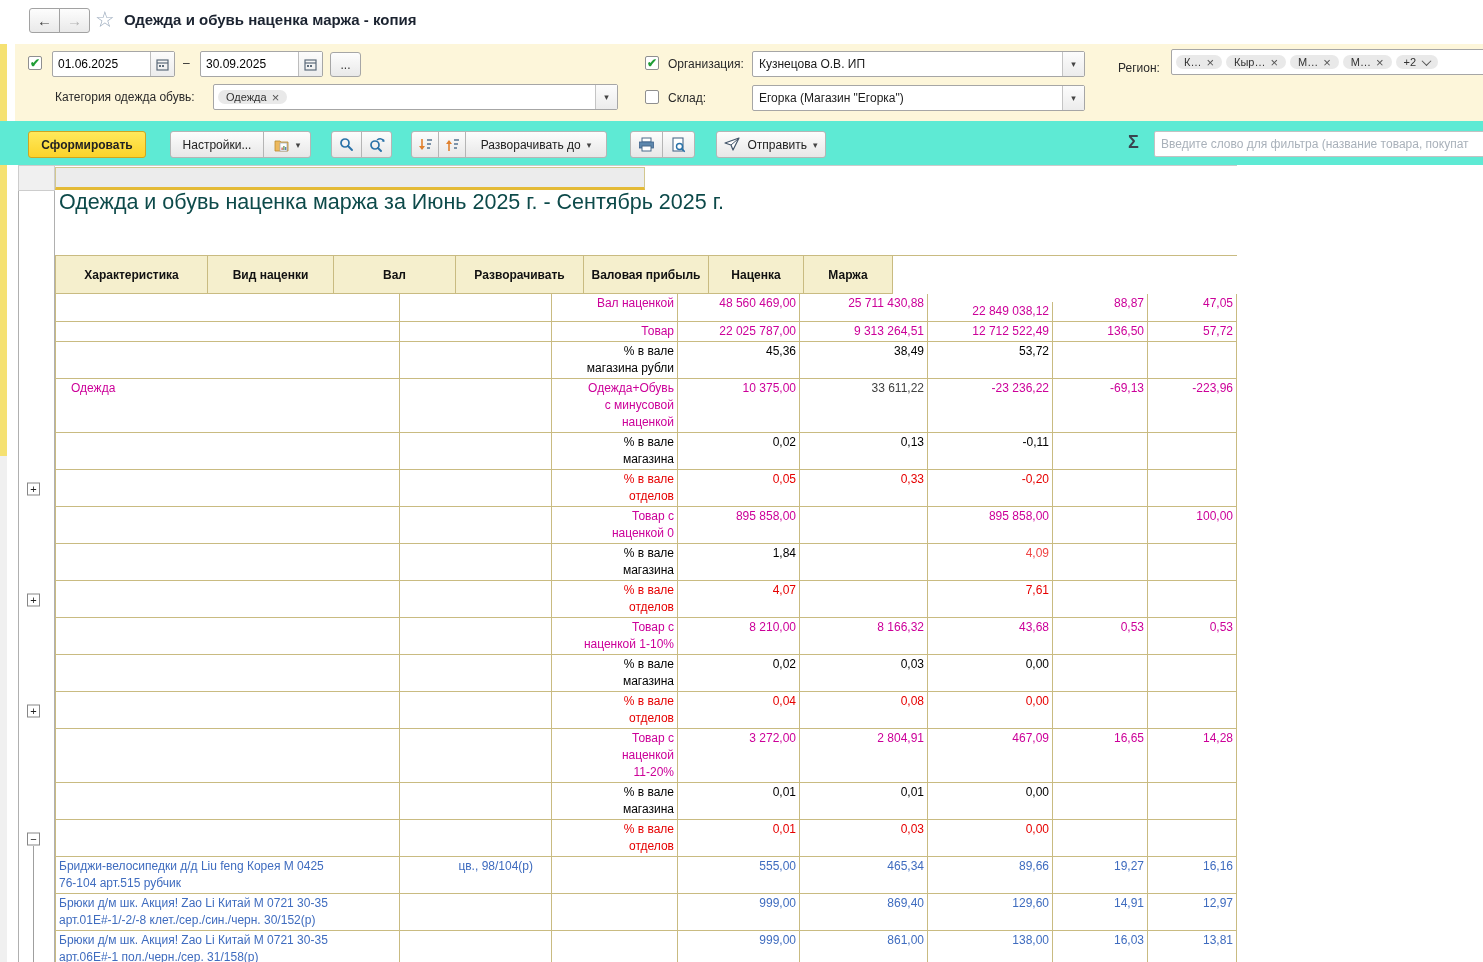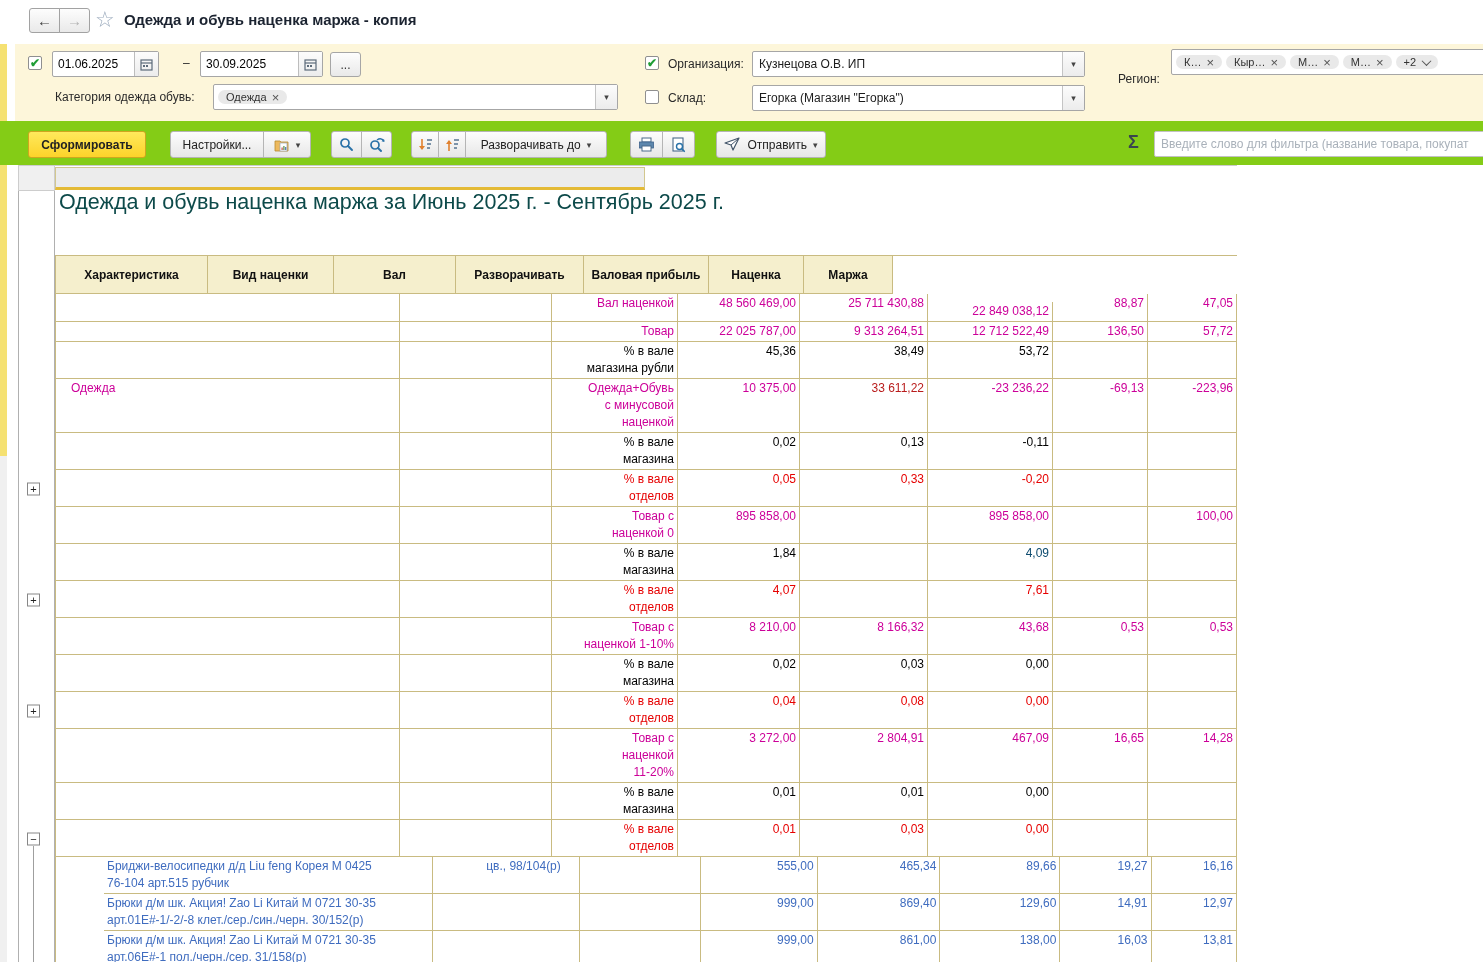--- a/index.html
+++ b/index.html
@@ -35,21 +35,21 @@
   .pill{display:inline-flex;align-items:center;gap:5px;background:#e9e9e9;border-radius:9px;
         padding:1px 8px;font-size:11px;color:#333;white-space:nowrap;}
   .pill .x{font-size:13px;color:#555;line-height:11px;}
   .chev{width:6px;height:6px;border-right:1.5px solid #555;border-bottom:1.5px solid #555;
         transform:rotate(45deg) translate(-1px,-1px);display:inline-block;margin-left:2px;}
   .morebtn{width:31px;height:25px;border:1px solid #a6a6a6;border-radius:3px;background:linear-gradient(#fdfdfd,#e9e9e9);
            display:flex;align-items:center;justify-content:center;font-size:12px;color:#333;box-sizing:border-box;}
   .tagbox{display:flex;align-items:center;gap:4px;padding:0 4px;flex:1;overflow:hidden;}
 
   
-  .toolbar{left:0;top:121px;width:1483px;height:44px;background:#84cc16;}
+  .toolbar{left:0;top:121px;width:1483px;height:44px;background:#5eead4;}
   .toolbar .abs{position:absolute;}
   .tbtn{height:27px;border:1px solid #b5b5b5;border-radius:3px;background:linear-gradient(#fdfdfd,#e7e7e7);
         display:flex;align-items:center;justify-content:center;font-size:12px;color:#222;box-sizing:border-box;gap:6px;}
   .grp{display:flex;}
   .grp .tbtn{border-radius:0;margin-left:-1px;}
   .grp .tbtn:first-child{border-radius:3px 0 0 3px;margin-left:0;}
   .grp .tbtn:last-child{border-radius:0 3px 3px 0;}
   .genbtn{background:linear-gradient(#ffe95c,#fcd32a);border:1px solid #cfa61f;font-weight:bold;}
   .sigma{font-size:18px;font-weight:bold;color:#39444f;}
   .finput{height:26px;border:1px solid #c2c2c2;border-radius:2px;box-sizing:border-box;
@@ -68,21 +68,21 @@
   .trow{display:flex;position:relative;}
   .cell{border-right:1px solid #c9bb81;border-bottom:1px solid #c9bb81;box-sizing:border-box;
         padding:1px 3px;font-size:12px;line-height:17px;overflow:hidden;background:#fff;}
   .th{background:#f5efcd;font-weight:bold;display:flex;align-items:center;justify-content:center;
       text-align:center;height:38px;line-height:14px;padding:0 2px;color:#111;}
   .c0{width:344px;} .c1{width:152px;} .c2{width:126px;} .c3{width:122px;}
   .c4{width:128px;} .c5{width:125px;} .c6{width:95px;} .c7{width:89px;}
   .num{text-align:right;}
   .knd{text-align:right;white-space:pre-line;}
   .tl{white-space:pre-line;}
-  .ind{margin-left:48px;} .ind2{padding-left:15px;}
+  .ind{} .ind2{padding-left:15px;}
   .chr{text-align:right;padding-right:18px;}
   .expbox{position:absolute;left:-29px;top:50%;transform:translateY(-50%);width:13px;height:13px;
           border:1px solid #878787;background:#fff;box-sizing:border-box;display:flex;align-items:center;
           justify-content:center;font-size:11px;line-height:10px;color:#222;z-index:2;}
   .treeline{position:absolute;left:-23px;width:1px;background:#9f9f9f;}
   .treeline.full{top:0;bottom:0;}
   .treeline.half{top:calc(50% + 7px);bottom:0;}
   .partial .cell{border-bottom:none;height:18px;}
 </style>
 </head>
@@ -99,21 +99,21 @@
       </div>
   </div>
   <div class="abs star">☆</div>
   <div class="abs wintitle">Одежда и обувь наценка маржа - копия</div>
 
   <div class="abs lstrip"></div>
   <div class="abs lstrip2"></div>
 
   <div class="abs fpanel">
     <div class="abs cb checked" style="left:13px;top:12px;">✔</div>
-    <div class="abs inputwrap" style="left:37px;top:7px;width:107px;">
+    <div class="abs inputwrap" style="left:37px;top:7px;width:123px;">
       <input value="01.06.2025" style="">
       <div class="sqbtn">
         <svg width="13" height="13" viewBox="0 0 13 13">
             <rect x="1" y="2" width="11" height="10" fill="none" stroke="#5c6b7a" stroke-width="1.2"></rect>
             <line x1="1" y1="5" x2="12" y2="5" stroke="#5c6b7a" stroke-width="1.2"></line>
             <rect x="3" y="7" width="2" height="2" fill="#5c6b7a"></rect>
             <rect x="6" y="7" width="2" height="2" fill="#5c6b7a"></rect>
           </svg>
       </div>
     </div>
@@ -130,21 +130,21 @@
       </div>
     </div>
     <div class="abs morebtn" style="left:315px;top:8px;">...</div>
 
     <div class="abs cb checked" style="left:630px;top:12px;">✔</div>
     <div class="abs flabel" style="left:653px;top:13px;">Организация:</div>
     <div class="abs combo" style="left:737px;top:7px;width:333px;">
       <div class="val">Кузнецова О.В. ИП</div>
       <div class="ddarrow">▾</div>
     </div>
-    <div class="abs flabel" style="left:1103px;top:28px;">Регион:</div>
+    <div class="abs flabel" style="left:1103px;top:17px;">Регион:</div>
     <div class="abs combo" style="left:1156px;top:5px;width:322px;">
       <div class="tagbox">
         <span class="pill">
             <span>К…</span>
             <span class="x">×</span>
           </span>
           <span class="pill">
             <span>Кыр…</span>
             <span class="x">×</span>
           </span>
@@ -318,21 +318,21 @@
           <div class="cell c6 num" style="color: rgb(0, 0, 0);"></div>
           <div class="cell c7 num" style="color: rgb(0, 0, 0);"></div>
         </div>
         <div class="trow">
           <div class="cell c0 tl ind2" style="color: rgb(204, 0, 153);">Одежда</div>
           <div class="cell c1 chr" style="color: rgb(204, 0, 153);"></div>
           <div class="cell c2 knd" style="color: rgb(204, 0, 153);">Одежда+Обувь
 с минусовой
 наценкой</div>
           <div class="cell c3 num" style="color: rgb(204, 0, 153);">10 375,00</div>
-          <div class="cell c4 num" style="color: #b91c1c;">33 611,22</div>
+          <div class="cell c4 num" style="color: #404040;">33 611,22</div>
           <div class="cell c5 num" style="color: rgb(204, 0, 153);">-23 236,22</div>
           <div class="cell c6 num" style="color: rgb(204, 0, 153);">-69,13</div>
           <div class="cell c7 num" style="color: rgb(204, 0, 153);">-223,96</div>
         </div>
         <div class="trow">
           <div class="cell c0 tl ind2" style="color: rgb(0, 0, 0);"></div>
           <div class="cell c1 chr" style="color: rgb(0, 0, 0);"></div>
           <div class="cell c2 knd" style="color: rgb(0, 0, 0);">% в вале
 магазина</div>
           <div class="cell c3 num" style="color: rgb(0, 0, 0);">0,02</div>
@@ -364,21 +364,21 @@
           <div class="cell c6 num" style="color: rgb(204, 0, 153);"></div>
           <div class="cell c7 num" style="color: rgb(204, 0, 153);">100,00</div>
         </div>
         <div class="trow">
           <div class="cell c0 tl ind2" style="color: rgb(0, 0, 0);"></div>
           <div class="cell c1 chr" style="color: rgb(0, 0, 0);"></div>
           <div class="cell c2 knd" style="color: rgb(0, 0, 0);">% в вале
 магазина</div>
           <div class="cell c3 num" style="color: rgb(0, 0, 0);">1,84</div>
           <div class="cell c4 num" style="color: rgb(0, 0, 0);"></div>
-          <div class="cell c5 num" style="color: #0c4a6e;">4,09</div>
+          <div class="cell c5 num" style="color: #ef4444;">4,09</div>
           <div class="cell c6 num" style="color: rgb(0, 0, 0);"></div>
           <div class="cell c7 num" style="color: rgb(0, 0, 0);"></div>
         </div>
         <div class="trow">
           <div class="expbox">+</div>
           <div class="cell c0 tl ind2" style="color: rgb(230, 0, 0);"></div>
           <div class="cell c1 chr" style="color: rgb(230, 0, 0);"></div>
           <div class="cell c2 knd" style="color: rgb(230, 0, 0);">% в вале
 отделов</div>
           <div class="cell c3 num" style="color: rgb(230, 0, 0);">4,07</div>

